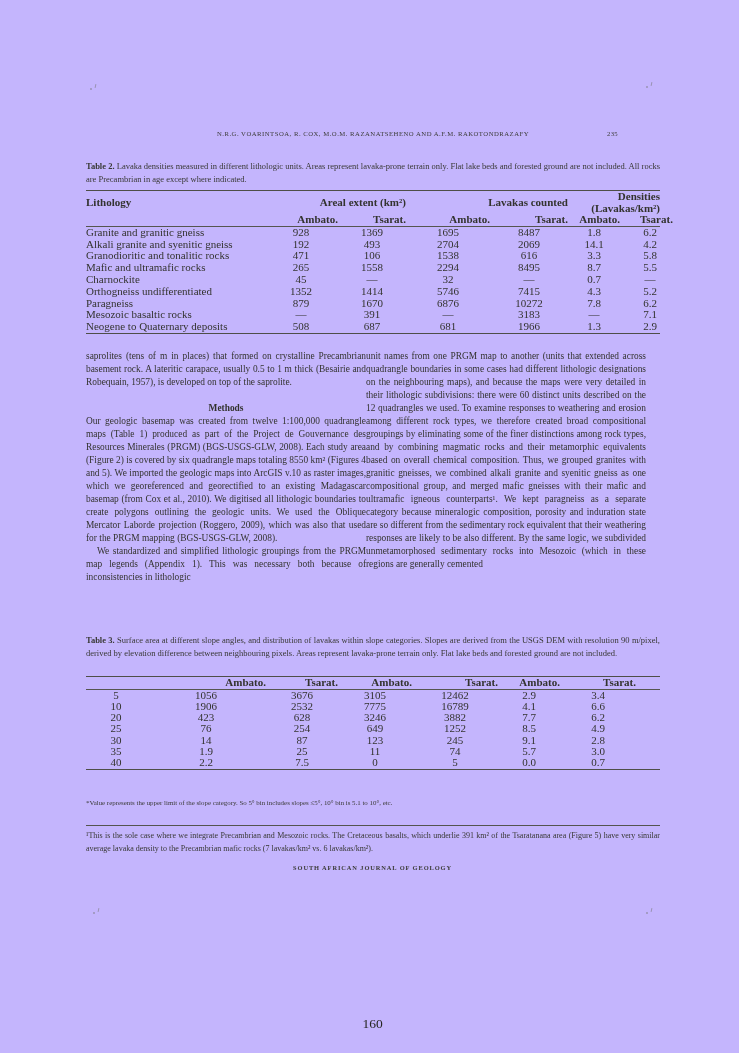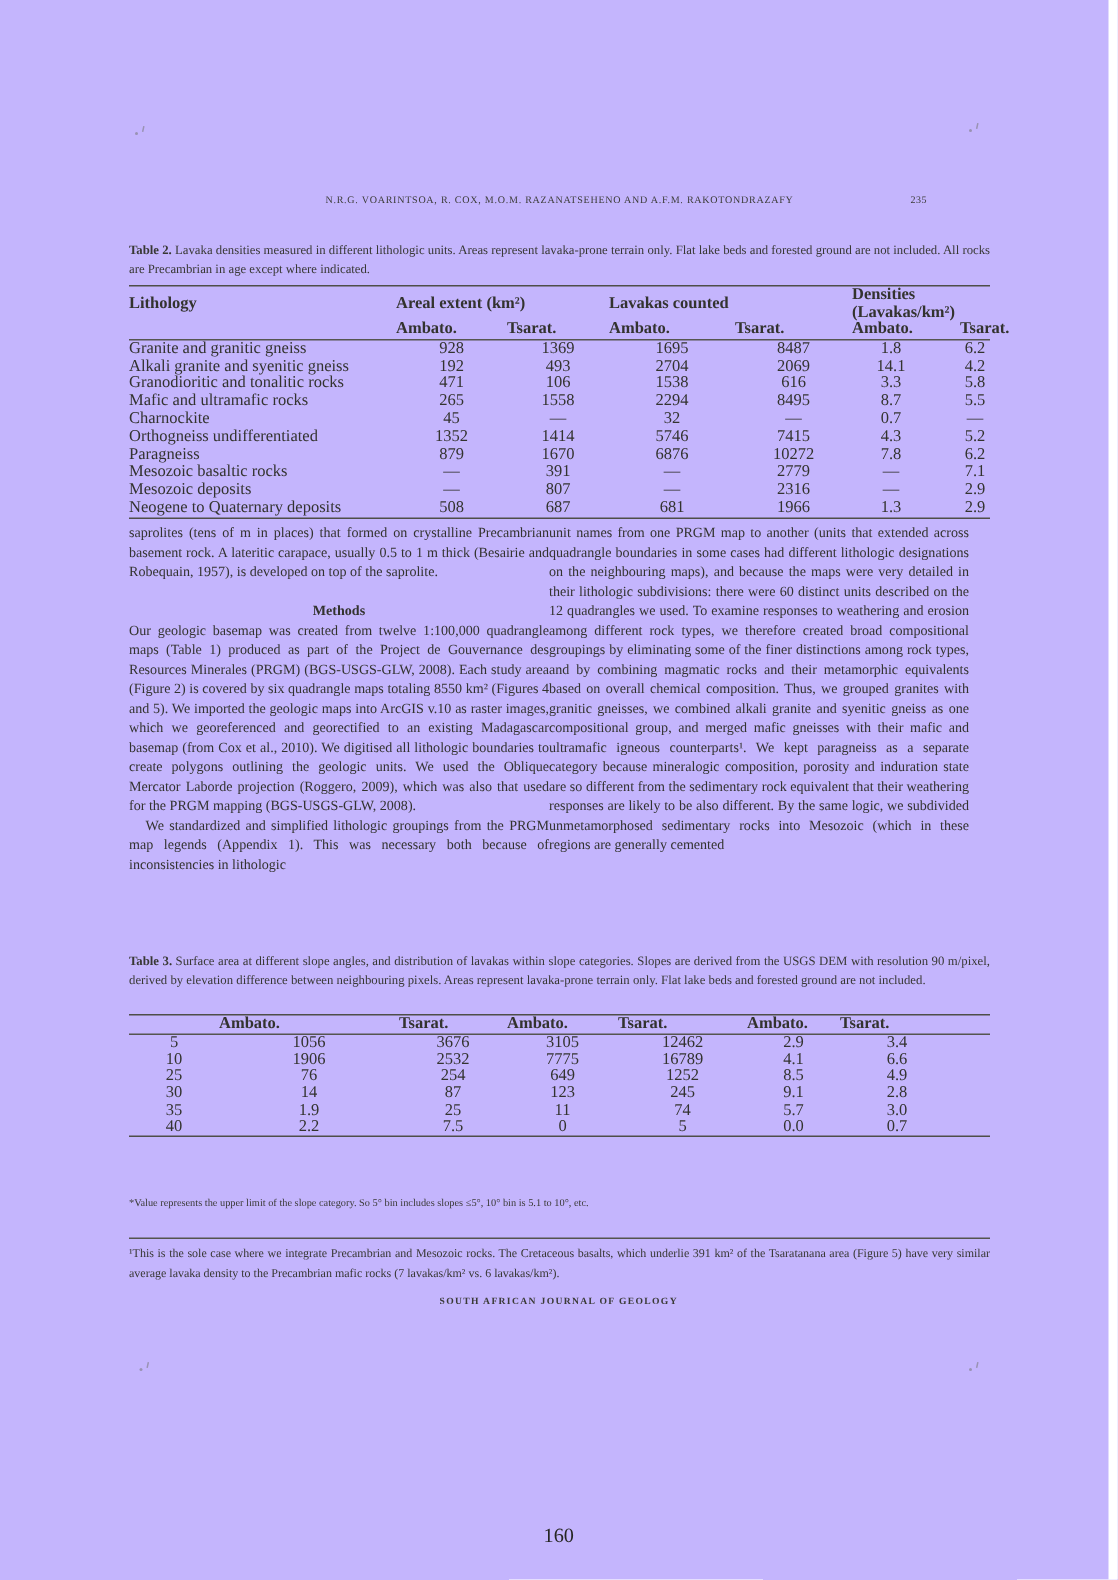--- a/index.html
+++ b/index.html
@@ -17,21 +17,21 @@
   
   .caption { width:574px; font-size:8.5px; line-height:12.8px; text-align:justify; color:#383834; }
   .caption b { font-weight:bold; }
   .t2cap { left:86px; top:160px; }
   .t3cap { left:86px; top:634px; width:574px; }
 
   
   .dtable { border-collapse:collapse; table-layout:fixed; width:574px;
     border-top:1.5px solid #4e4e48; border-bottom:1.5px solid #4e4e48;
     font-size:11px; color:#33332f; }
-  .dtable th { font-weight:bold; text-align:left; padding:0; line-height:11.6px; }
+  .dtable th { font-weight:bold; text-align:right; padding:0; line-height:11.6px; }
   .dtable tr.grp th.first { text-align:left; }
   .dtable tr.sub th { border-bottom:1px solid #55554f; }
   .dtable td { padding:0; text-align:center; line-height:11.8px; height:11.8px; overflow:hidden; white-space:nowrap; }
   #table2 { left:86px; top:190px; }
   #table2 td.first { text-align:left; }
   #table2 tr.sub th:last-child, #table2 td:last-child { padding-left:20px; }
   #table3 { left:86px; top:676px; }
   #table3 td { line-height:11.3px; height:11.3px; }
   #table3 td.first { text-align:center; }
   #table3 tr.sub th:last-child, #table3 td:last-child { padding-right:24px; }
@@ -165,32 +165,23 @@
           <td>6876</td>
           <td>10272</td>
           <td>7.8</td>
           <td>6.2</td>
         </tr>
         <tr>
           <td class="first">Mesozoic basaltic rocks</td>
           <td>—</td>
           <td>391</td>
           <td>—</td>
-          <td>2779</td>
+          <td>3183</td>
           <td>—</td>
           <td>7.1</td>
-        </tr>
-        <tr>
-          <td class="first">Mesozoic deposits</td>
-          <td>—</td>
-          <td>807</td>
-          <td>—</td>
-          <td>2316</td>
-          <td>—</td>
-          <td>2.9</td>
         </tr>
         <tr>
           <td class="first">Neogene to Quaternary deposits</td>
           <td>508</td>
           <td>687</td>
           <td>681</td>
           <td>1966</td>
           <td>1.3</td>
           <td>2.9</td>
         </tr>
@@ -248,20 +239,29 @@
         <tr>
           <td class="first">10</td>
           <td>1906</td>
           <td>2532</td>
           <td>7775</td>
           <td>16789</td>
           <td>4.1</td>
           <td>6.6</td>
         </tr>
         <tr>
+          <td class="first">20</td>
+          <td>423</td>
+          <td>628</td>
+          <td>3246</td>
+          <td>3882</td>
+          <td>7.7</td>
+          <td>6.2</td>
+        </tr>
+        <tr>
           <td class="first">25</td>
           <td>76</td>
           <td>254</td>
           <td>649</td>
           <td>1252</td>
           <td>8.5</td>
           <td>4.9</td>
         </tr>
         <tr>
           <td class="first">30</td>

